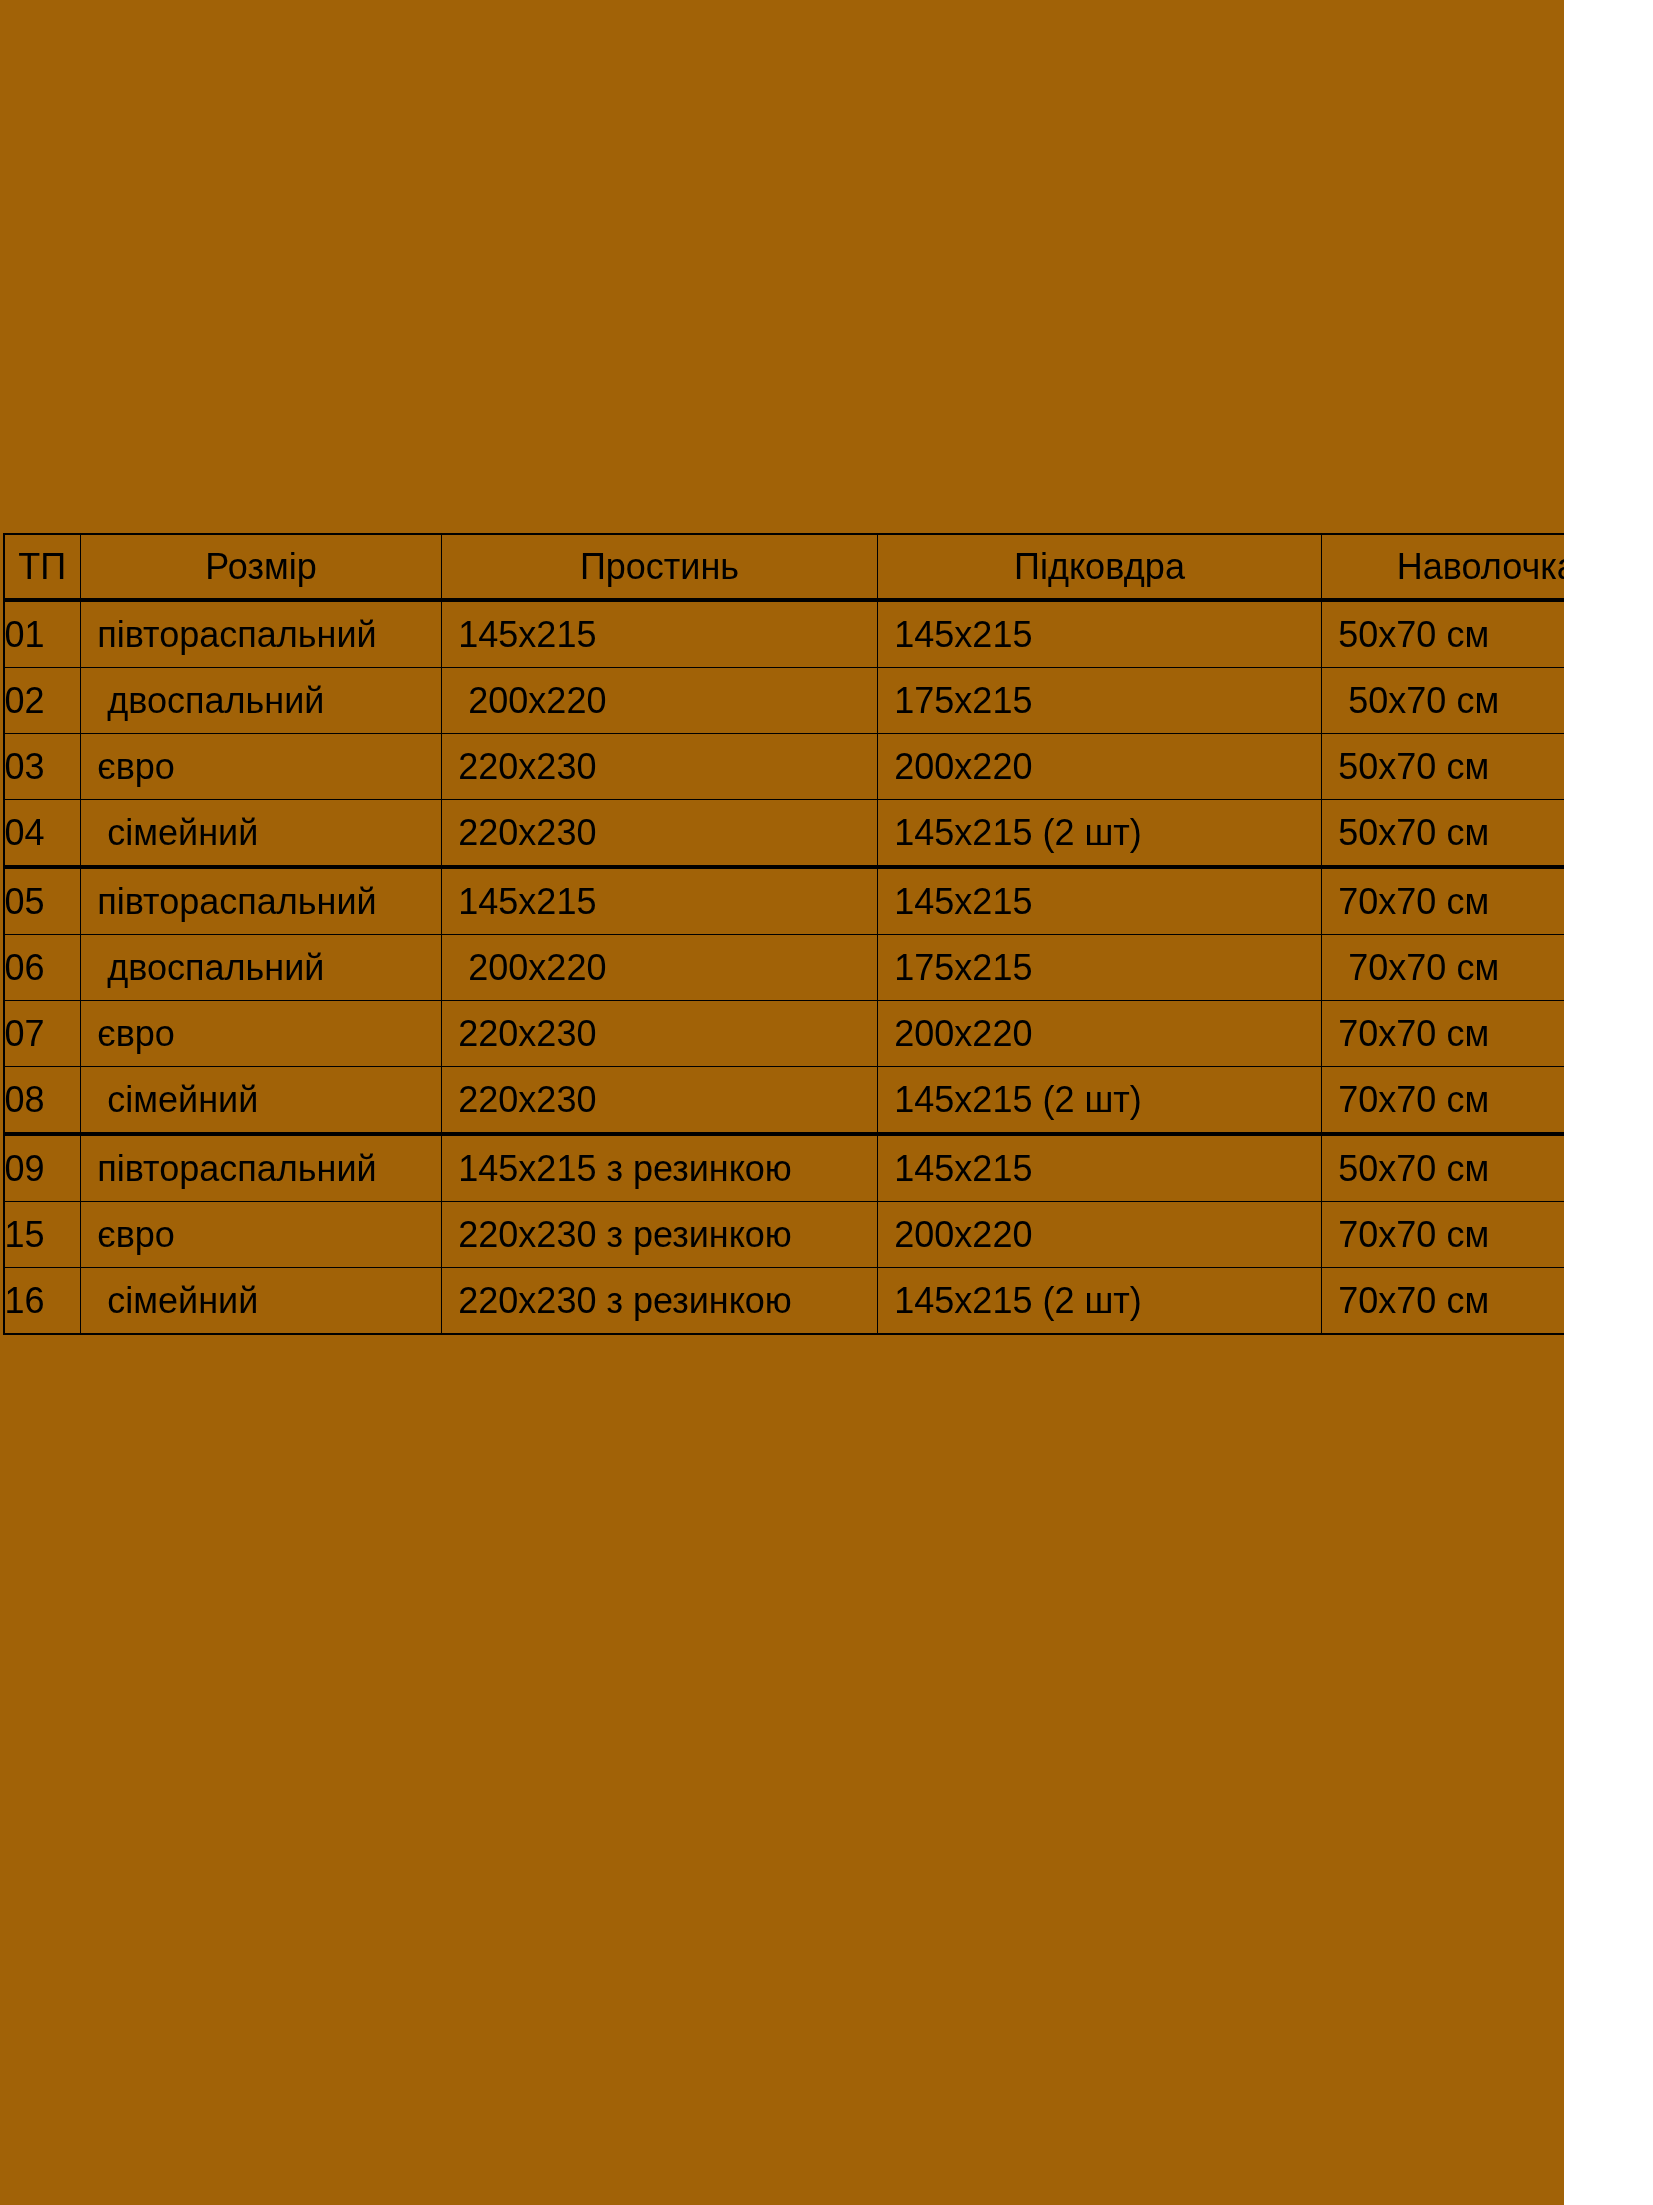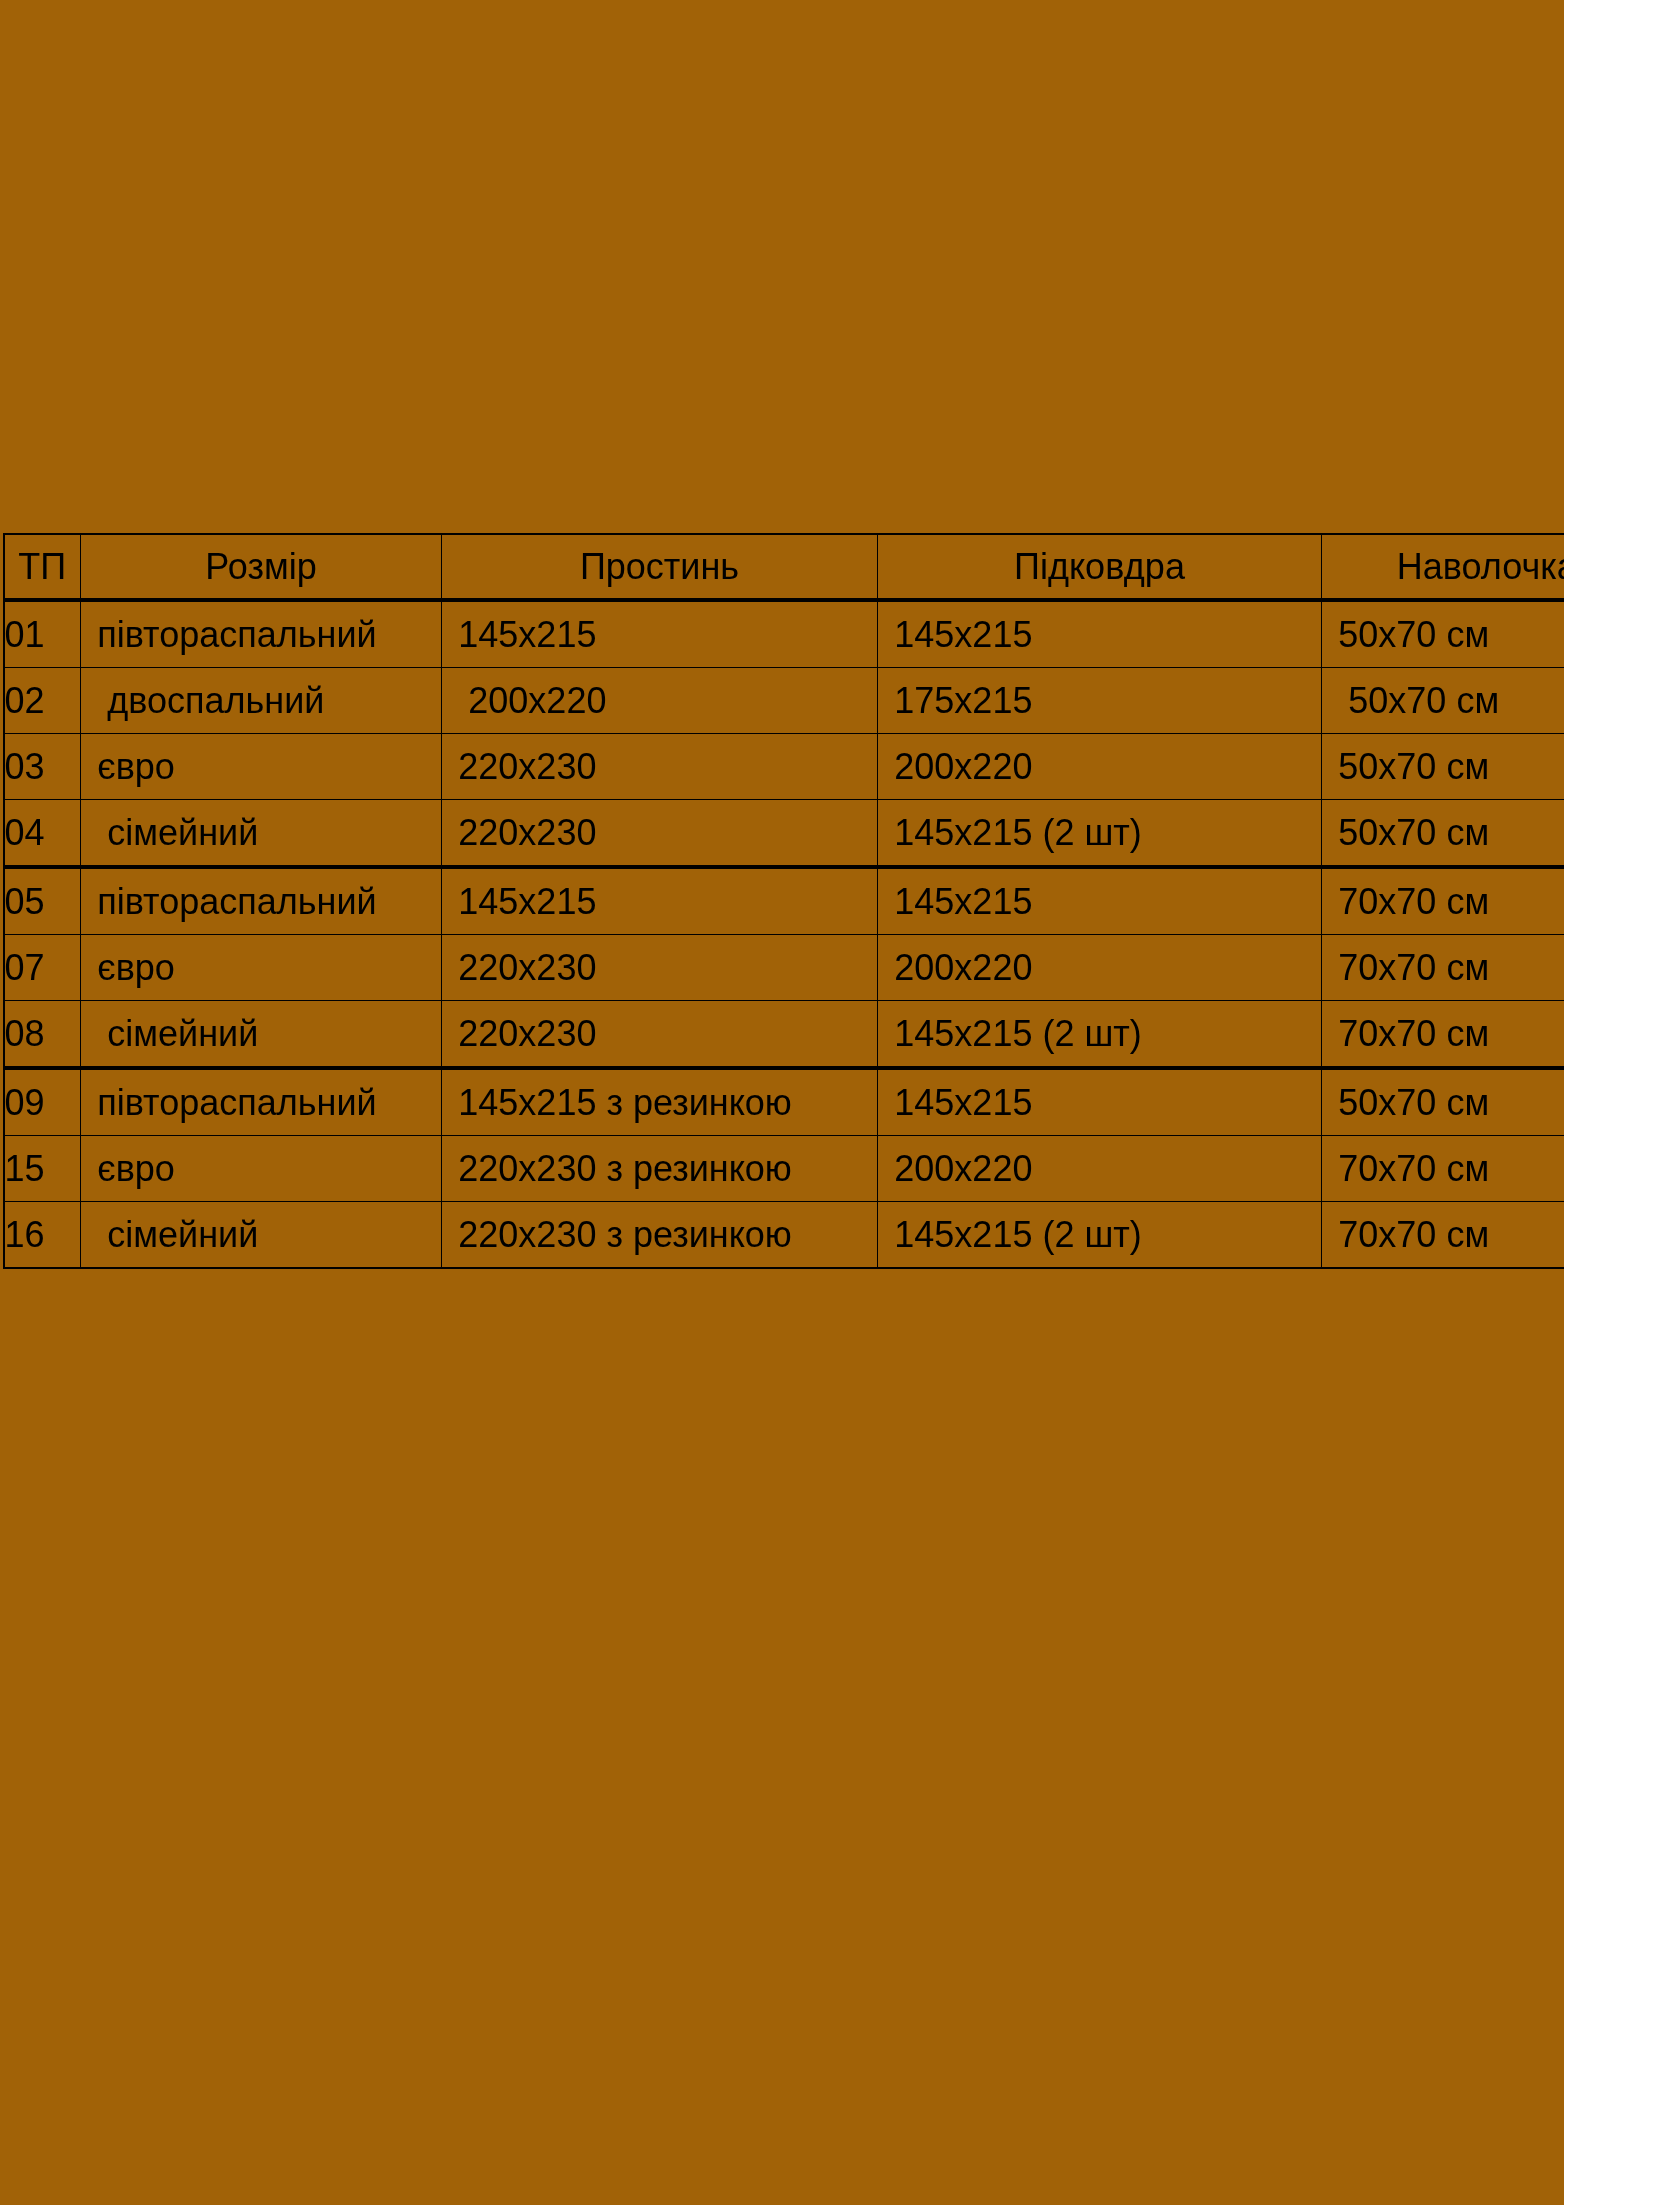--- a/index.html
+++ b/index.html
@@ -107,20 +107,27 @@
           <td>50x70 см</td>
         </tr>
         <tr class="group-start">
           <td class="num">05</td>
           <td>півтораспальний</td>
           <td>145x215</td>
           <td>145x215</td>
           <td>70x70 см</td>
         </tr>
         <tr>
+          <td class="num">06</td>
+          <td> двоспальний</td>
+          <td> 200x220</td>
+          <td>175x215</td>
+          <td> 70x70 см</td>
+        </tr>
+        <tr>
           <td class="num">07</td>
           <td>євро</td>
           <td>220x230</td>
           <td>200x220</td>
           <td>70x70 см</td>
         </tr>
         <tr>
           <td class="num">08</td>
           <td> сімейний</td>
           <td>220x230</td>

